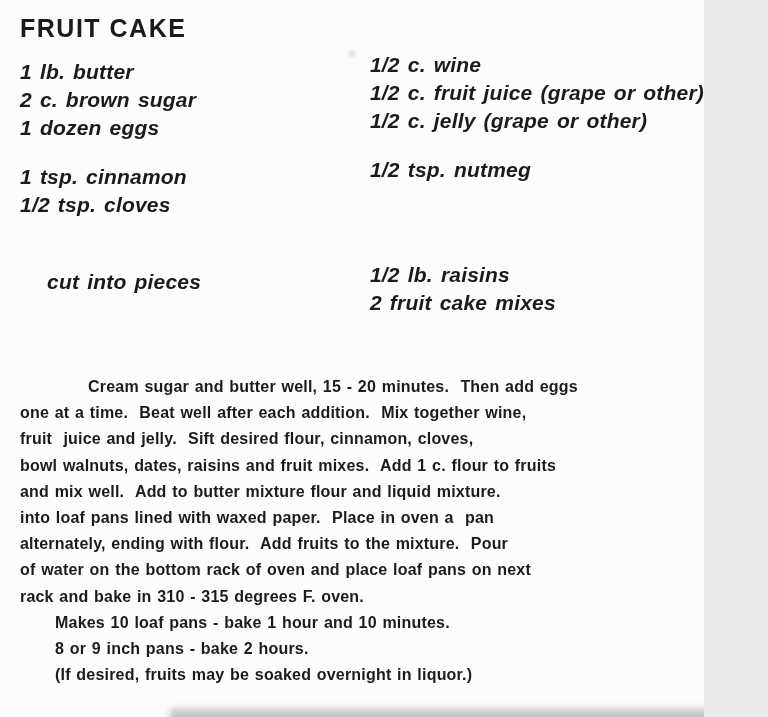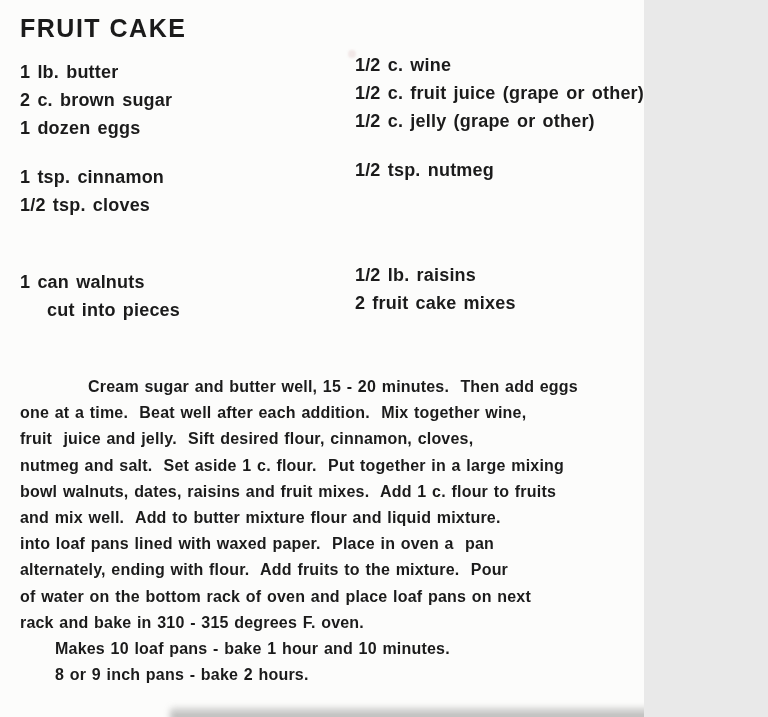--- a/index.html
+++ b/index.html
@@ -3,21 +3,21 @@
 <meta charset="utf-8">
 <style>
   html, body { margin: 0; padding: 0; }
   body {
     width: 768px; height: 717px;
     background: #e9e9e9;
     font-family: "Liberation Sans", "DejaVu Sans", sans-serif;
   }
   .sheet {
     position: relative;
-    width: 644px; height: 717px;
+    width: 704px; height: 717px;
     background: #fcfcfb;
     overflow: hidden;
     color: #1b1b1b;
     font-weight: 700;
   }
   .title {
     position: absolute;
     left: 20px; top: 14px;
     margin: 0;
     font-size: 25px;
@@ -29,25 +29,26 @@
     position: absolute;
     left: 20px; top: 58px;
     right: 0;
     display: flex;
     align-items: flex-start;
   }
   .col-left { width: 360px; }
   .col-right { flex: 1; margin-top: -7px; }
   .group { height: 105px; }
   .iline {
-    font-size: 18px;
+    font-size: 21px;
     line-height: 28px;
     letter-spacing: 0.2px;
     word-spacing: 2px;
     white-space: pre;
+    font-style: italic;
   }
   .iline.cont { padding-left: 27px; }
   .para {
     position: absolute;
     left: 20px; top: 374px;
     width: 748px;
   }
   .pline {
     font-size: 16px;
     line-height: 26.2px;
@@ -86,21 +87,20 @@
       <div class="group">
         <div class="iline">1 lb. butter</div>
         <div class="iline">2 c. brown sugar</div>
         <div class="iline">1 dozen eggs</div>
       </div>
       <div class="group">
         <div class="iline">1 tsp. cinnamon</div>
         <div class="iline">1/2 tsp. cloves</div>
       </div>
       <div class="group">
-        <div class="iline">1 can walnuts</div>
         <div class="iline cont">cut into pieces</div>
       </div>
     </div>
     <div class="col-right">
       <div class="group">
         <div class="iline">1/2 c. wine</div>
         <div class="iline">1/2 c. fruit juice (grape or other)</div>
         <div class="iline">1/2 c. jelly (grape or other)</div>
       </div>
       <div class="group">
@@ -110,27 +110,27 @@
         <div class="iline">1/2 lb. raisins</div>
         <div class="iline">2 fruit cake mixes</div>
       </div>
     </div>
   </div>
 
   <div class="para">
     <div class="pline first">Cream sugar and butter well, 15 - 20 minutes.  Then add eggs</div>
     <div class="pline">one at a time.  Beat well after each addition.  Mix together wine,</div>
     <div class="pline">fruit  juice and jelly.  Sift desired flour, cinnamon, cloves,</div>
-    <div class="pline">nutmeg and salt.  Set aside 1 c. flour.  Put together in a large mixing</div>
     <div class="pline">bowl walnuts, dates, raisins and fruit mixes.  Add 1 c. flour to fruits</div>
     <div class="pline">and mix well.  Add to butter mixture flour and liquid mixture.</div>
     <div class="pline">into loaf pans lined with waxed paper.  Place in oven a  pan</div>
     <div class="pline">alternately, ending with flour.  Add fruits to the mixture.  Pour</div>
     <div class="pline">of water on the bottom rack of oven and place loaf pans on next</div>
     <div class="pline">rack and bake in 310 - 315 degrees F. oven.</div>
     <div class="pline note">Makes 10 loaf pans - bake 1 hour and 10 minutes.</div>
     <div class="pline note">8 or 9 inch pans - bake 2 hours.</div>
+    <div class="pline note">(If desired, fruits may be soaked overnight in liquor.)</div>
   </div>
 
   <div class="scan-spot"></div>
   <div class="scan-smear"></div>
 
 </div>
 
 </body></html>

